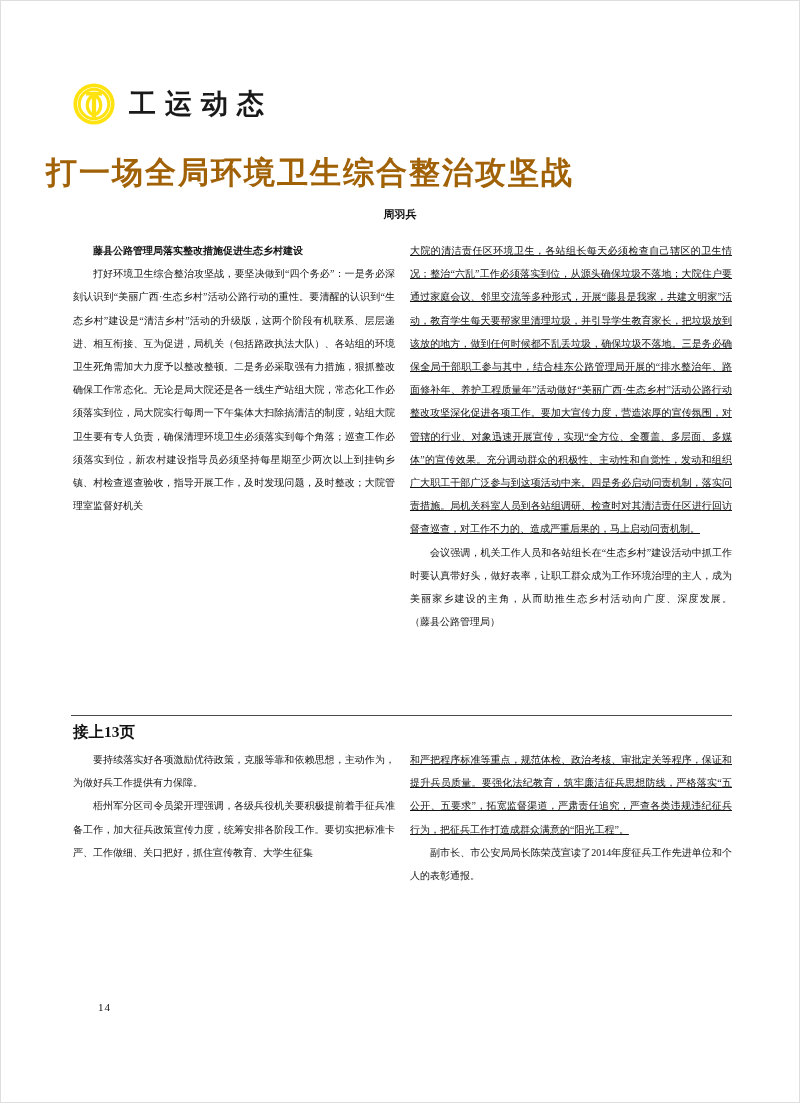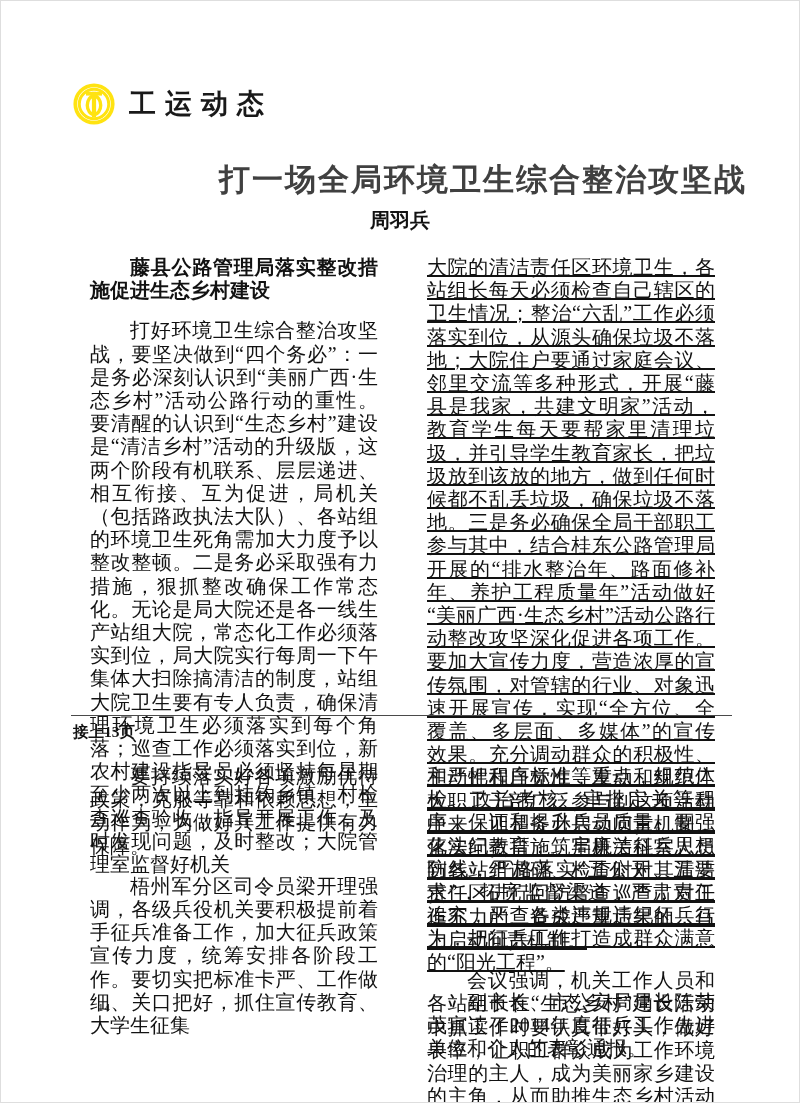--- a/index.html
+++ b/index.html
@@ -21,46 +21,46 @@
   .masthead-title{
     font-family:"Liberation Serif","DejaVu Serif",serif;
     font-weight:700;
     font-size:27px;
     letter-spacing:9px;
     color:#191919;
     transform:scaleY(1.02);
   }
   .article-title{
     position:absolute;top:146px;left:40px;right:40px;
-    margin:12px;
-    text-align:right;
+    margin:5px;
+    text-align:left;
     font-family:"Liberation Sans","DejaVu Sans",sans-serif;
     font-weight:700;
     font-size:31px;
     letter-spacing:2px;
-    color:#404040;
+    color:#a16207;
   }
   .article-author{
     position:absolute;top:206px;left:0;right:0;
     text-align:center;
     font-family:Liberation Serif, serif;
     font-weight:700;
-    font-size:20px;
+    font-size:11px;
     color:#111;
   }
   .columns{
     position:absolute;left:72px;width:659px;
     display:flex;gap:15px;
   }
   .body-columns{top:238px;}
   .continued-columns{top:747px;}
   .col{flex:1 1 0;min-width:0;}
   .para{
-    margin:17px;
-    font-size:20px;
+    margin:0;
+    font-size:10px;
     line-height:23.2px;
     text-align:justify;
     text-indent:2em;
     word-break:break-all;
   }
   .bold-lead{font-weight:700;}
   .no-indent{text-indent:0;text-decoration:underline;}
   .divider{
     position:absolute;left:70px;top:714px;width:661px;
     border:none;margin:0;

